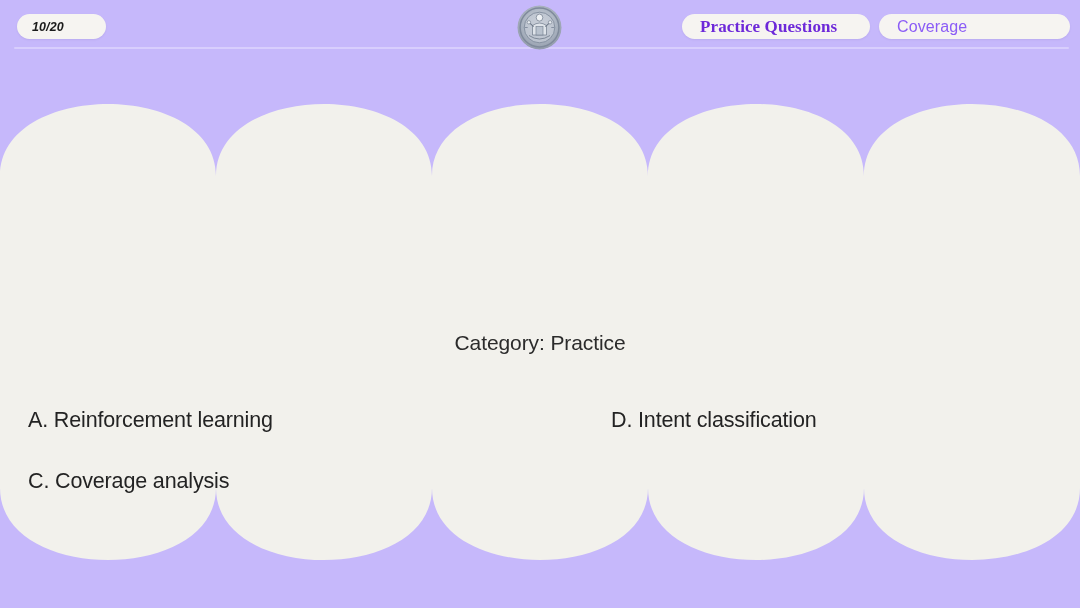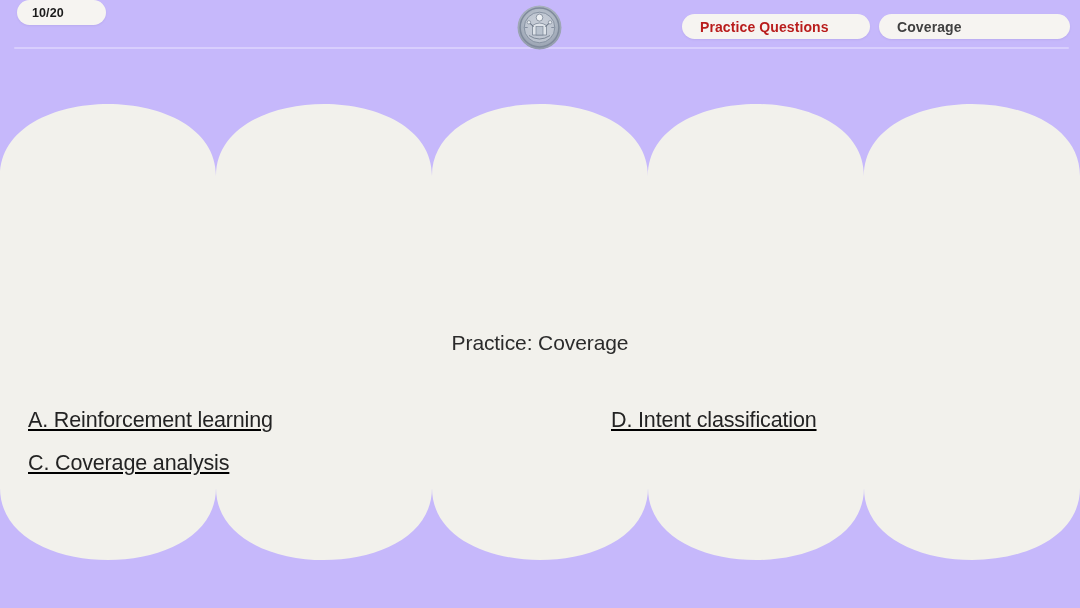--- a/index.html
+++ b/index.html
@@ -34,50 +34,52 @@
     position: absolute;
     height: 25px;
     background: #f6f4f1;
     border-radius: 13px;
     display: flex;
     align-items: center;
     box-sizing: border-box;
     box-shadow: 0 1px 2px rgba(90,70,150,0.10);
   }
   #pill-progress {
-    left: 17px; top: 0;
+    left: 17px; top: 14px;
     width: 89px;
     padding-left: 15px;
+    font-style: italic;
   }
   #pill-progress .pill-text {
     font-size: 12.5px;
     font-weight: bold;
     color: #1b1b1b;
     letter-spacing: .1px;
   }
   #pill-practice {
     left: 682px; top: 14px;
     width: 188px;
     padding-left: 18px;
   }
   #pill-practice .pill-text {
-    font-size: 14px;
+    font-size: 17px;
     font-weight: bold;
-    color: #b91c1c;
+    color: #6d28d9;
     letter-spacing: .1px;
+    font-family: Liberation Serif, serif;
   }
   #pill-coverage {
     left: 879px; top: 14px;
     width: 191px;
     padding-left: 18px;
   }
   #pill-coverage .pill-text {
-    font-size: 14px;
-    font-weight: bold;
-    color: #404040;
+    font-size: 16px;
+    font-weight: normal;
+    color: #8b5cf6;
     letter-spacing: .1px;
   }
 
   
   #logo {
     position: absolute;
     left: 517px; top: 5px;
     width: 45px; height: 45px;
     border-radius: 50%;
     overflow: hidden;
@@ -130,22 +132,21 @@
     font-weight: normal;
     color: #2b2b2b;
     letter-spacing: -0.1px;
   }
   #options {
     position: absolute;
     left: 28px; top: 348px;
     width: 1024px;
     display: grid;
     grid-template-columns: 583px 1fr;
-    row-gap: 10px;
-    text-decoration: underline;
+    row-gap: 28px;
   }
   .option {
     font-size: 21.5px;
     font-weight: normal;
     color: #232323;
     line-height: 1.55;
     letter-spacing: -0.15px;
     white-space: nowrap;
   }
 </style>
@@ -170,21 +171,21 @@
         C 648 528, 432 528, 432 432
         C 432 528, 216 528, 216 432
         C 216 528, 0 528, 0 432
         Z" fill="#F2F1EC"></path>
     </svg>
   </div>
 
   <div id="card-content">
 
 
-    <div id="category">Practice: Coverage</div>
+    <div id="category">Category: Practice</div>
 
     <div id="options">
       <div class="option">A. Reinforcement learning</div>
       <div class="option">D. Intent classification</div>
       <div class="option">C. Coverage analysis</div>
     </div>
   </div>
 
   <div id="divider"></div>
 

